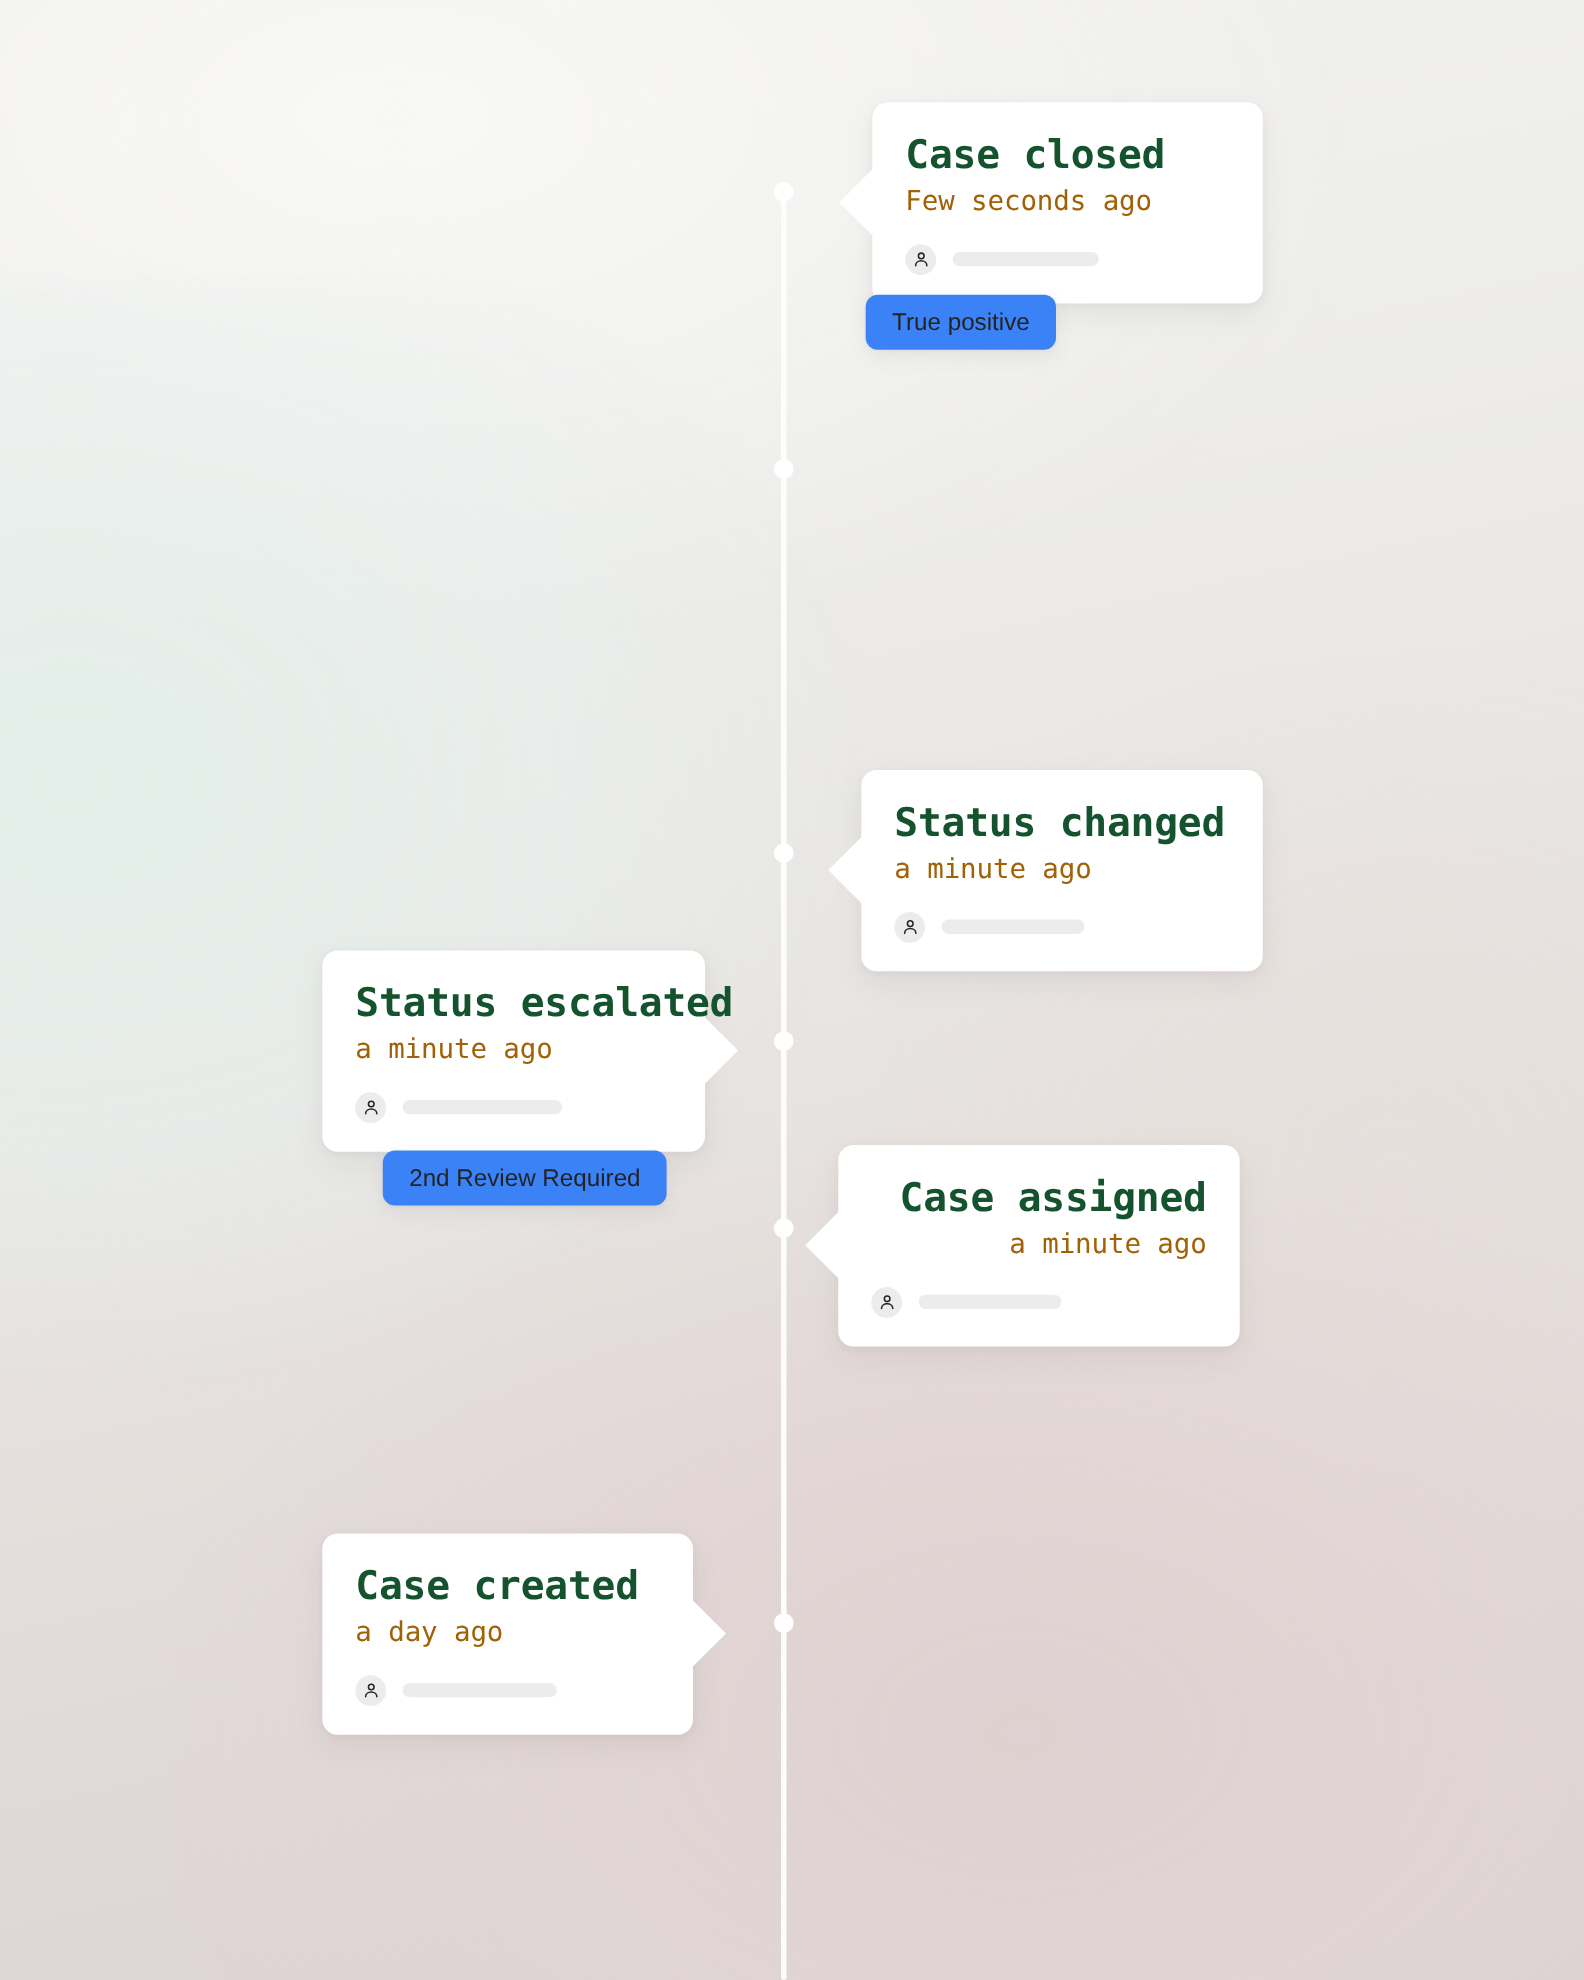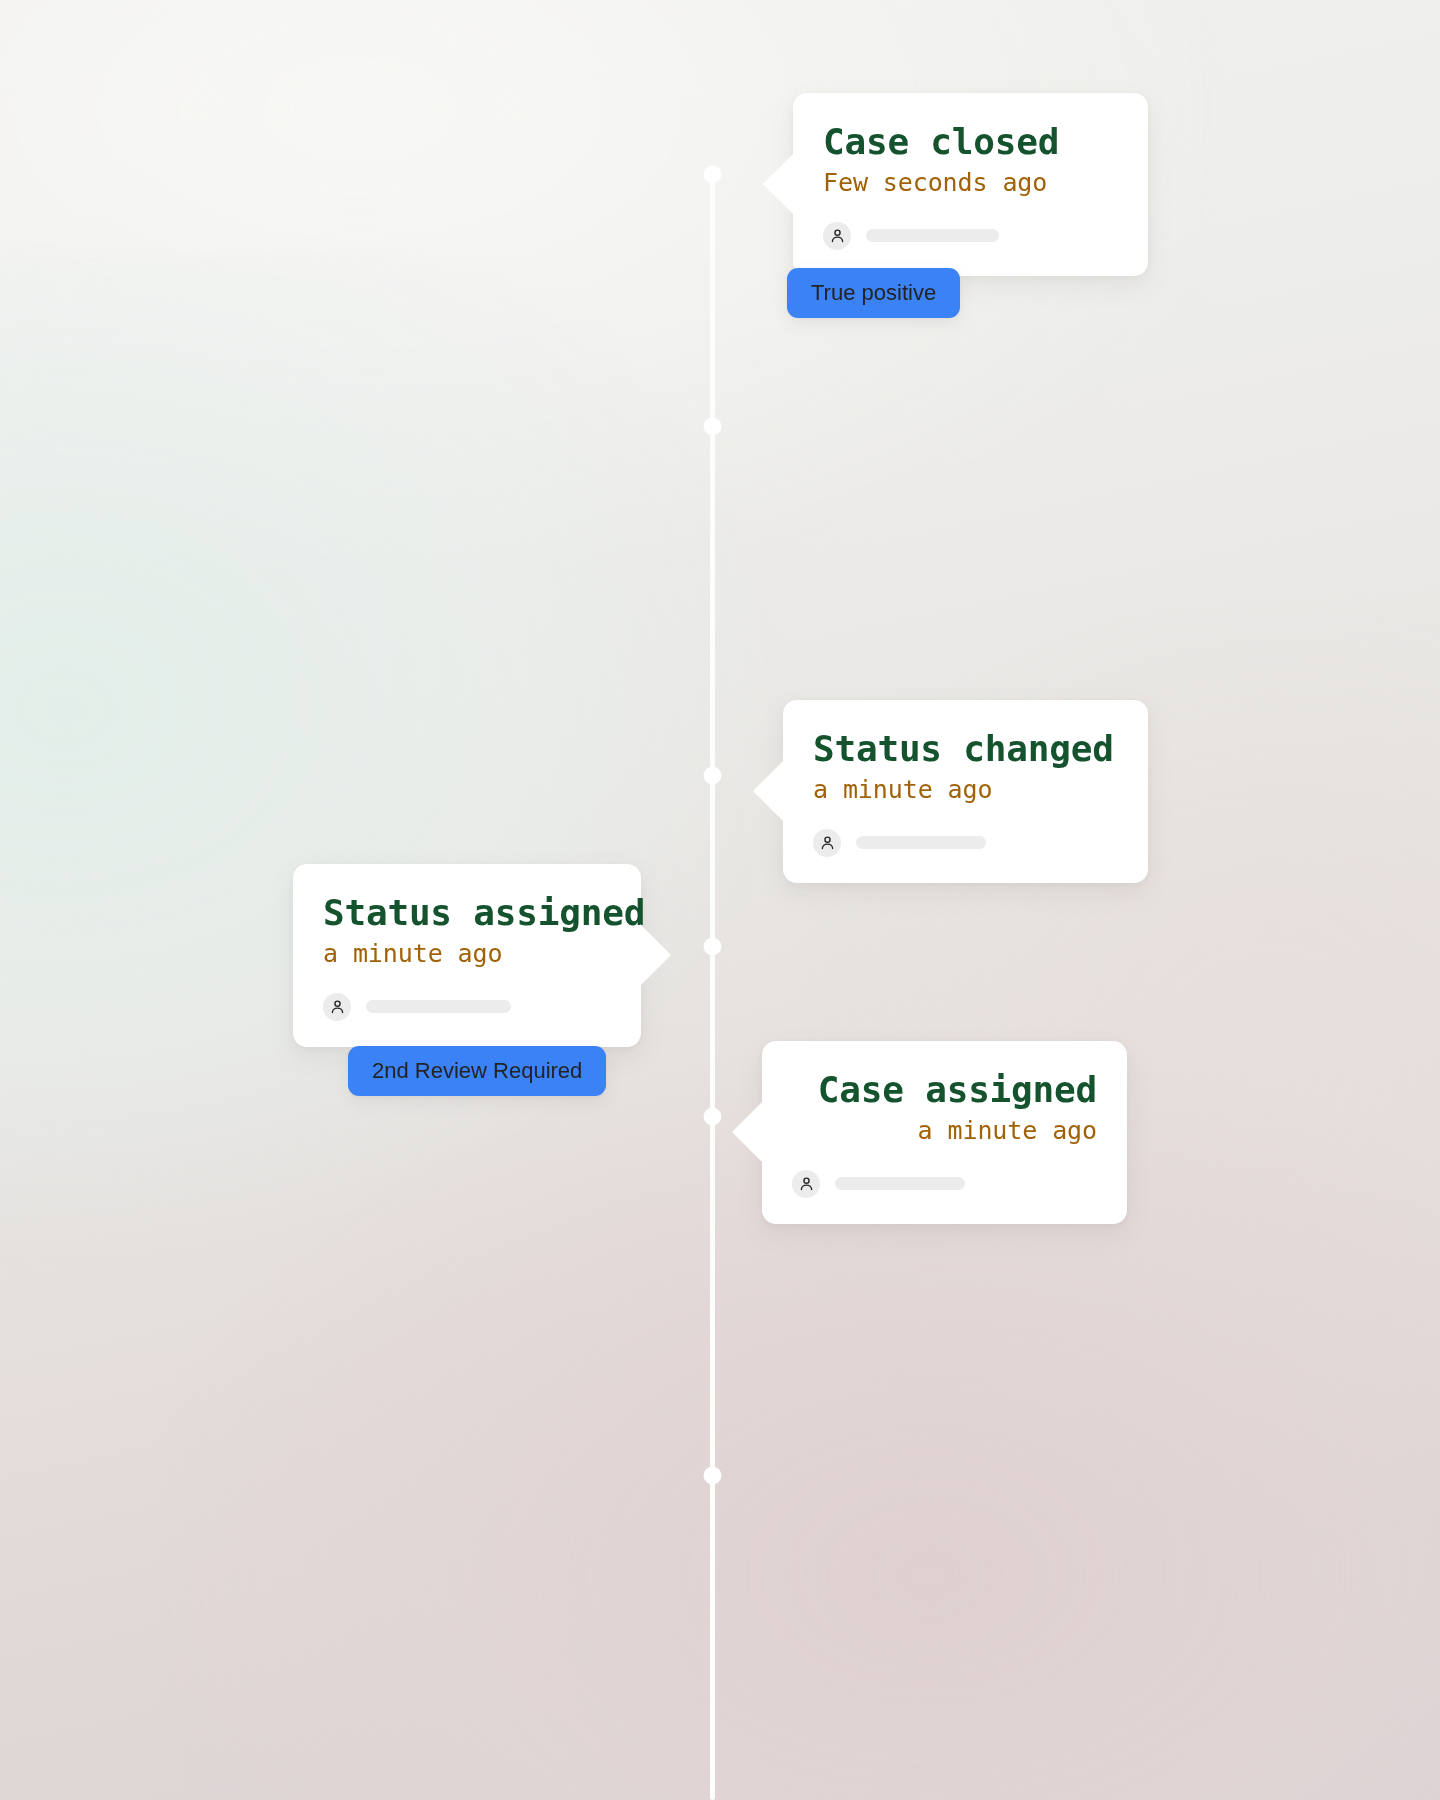--- a/index.html
+++ b/index.html
@@ -215,21 +215,21 @@
           <circle cx="12" cy="8" r="3.6"></circle>
           <path d="M4.8 20.5c0-3.7 3.2-6.2 7.2-6.2s7.2 2.5 7.2 6.2"></path>
         </svg>
       </span>
       <span class="actor-placeholder" style="width:130px;"></span>
     </div>
   </div>
 
   <div class="event-card side-left" style="left:293px; top:864px; width:348px;">
     <div class="tail"></div>
-    <div class="event-title">Status assigned</div>
+    <div class="event-title">Status escalated</div>
     <div class="event-time">a minute ago</div>
     <div class="actor-row">
       <span class="avatar">
         <svg width="17" height="17" viewBox="0 0 24 24" fill="none" stroke="#262626" stroke-width="2" stroke-linecap="round" stroke-linejoin="round">
           <circle cx="12" cy="8" r="3.6"></circle>
           <path d="M4.8 20.5c0-3.7 3.2-6.2 7.2-6.2s7.2 2.5 7.2 6.2"></path>
         </svg>
       </span>
       <span class="actor-placeholder" style="width:145px;"></span>
     </div>
@@ -245,14 +245,28 @@
       <span class="avatar">
         <svg width="17" height="17" viewBox="0 0 24 24" fill="none" stroke="#262626" stroke-width="2" stroke-linecap="round" stroke-linejoin="round">
           <circle cx="12" cy="8" r="3.6"></circle>
           <path d="M4.8 20.5c0-3.7 3.2-6.2 7.2-6.2s7.2 2.5 7.2 6.2"></path>
         </svg>
       </span>
       <span class="actor-placeholder" style="width:130px;"></span>
     </div>
   </div>
 
+  <div class="event-card side-left" style="left:293px; top:1394px; width:337px;">
+    <div class="tail"></div>
+    <div class="event-title">Case created</div>
+    <div class="event-time">a day ago</div>
+    <div class="actor-row">
+      <span class="avatar">
+        <svg width="17" height="17" viewBox="0 0 24 24" fill="none" stroke="#262626" stroke-width="2" stroke-linecap="round" stroke-linejoin="round">
+          <circle cx="12" cy="8" r="3.6"></circle>
+          <path d="M4.8 20.5c0-3.7 3.2-6.2 7.2-6.2s7.2 2.5 7.2 6.2"></path>
+        </svg>
+      </span>
+      <span class="actor-placeholder" style="width:140px;"></span>
+    </div>
+  </div>
 
 </div>
 
 </body></html>

